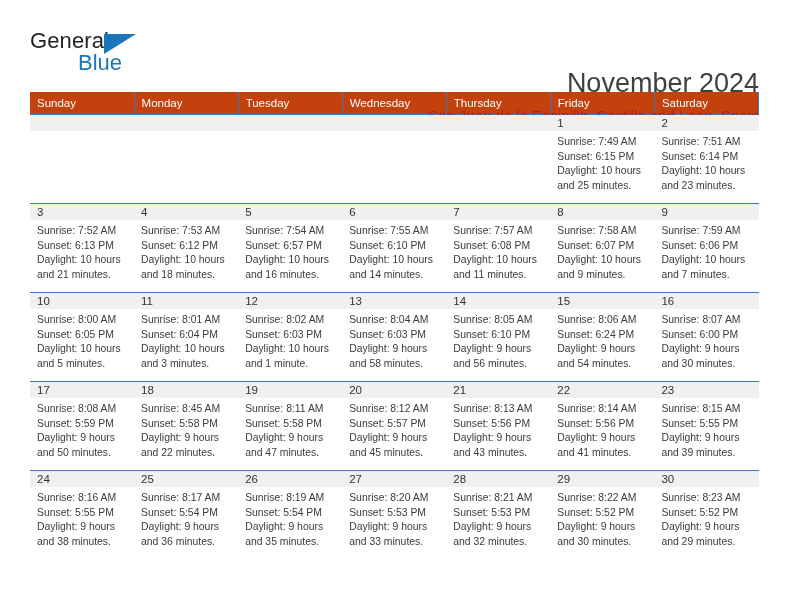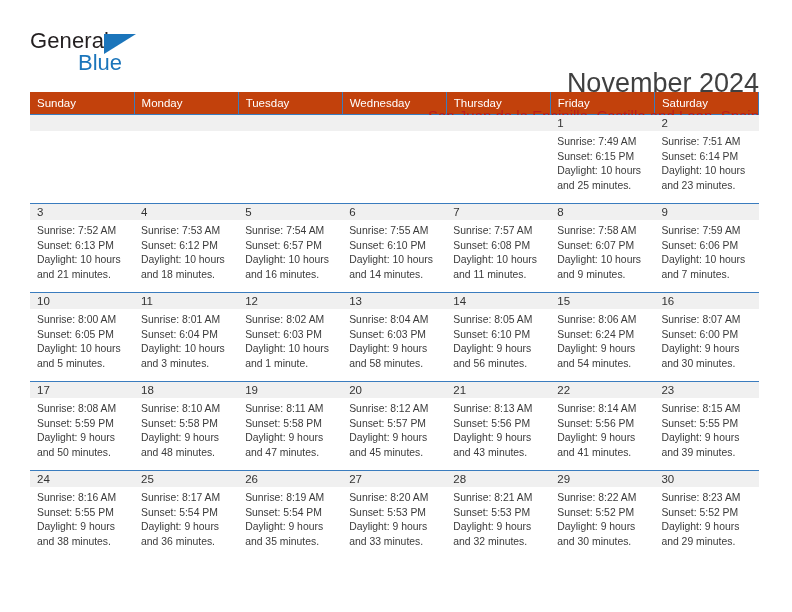--- a/index.html
+++ b/index.html
@@ -414,24 +414,24 @@
                 <div>Sunset: 5:59 PM</div>
                 <div>Daylight: 9 hours</div>
                 <div>and 50 minutes.</div>
               </div>
             </div>
           </td>
           <td>
             <div class="daycell">
               <div class="daynum-band">18</div>
               <div class="daylines">
-                <div>Sunrise: 8:10 AM</div>
+                <div>Sunrise: 8:45 AM</div>
                 <div>Sunset: 5:58 PM</div>
                 <div>Daylight: 9 hours</div>
-                <div>and 48 minutes.</div>
+                <div>and 22 minutes.</div>
               </div>
             </div>
           </td>
           <td>
             <div class="daycell">
               <div class="daynum-band">19</div>
               <div class="daylines">
                 <div>Sunrise: 8:11 AM</div>
                 <div>Sunset: 5:58 PM</div>
                 <div>Daylight: 9 hours</div>

